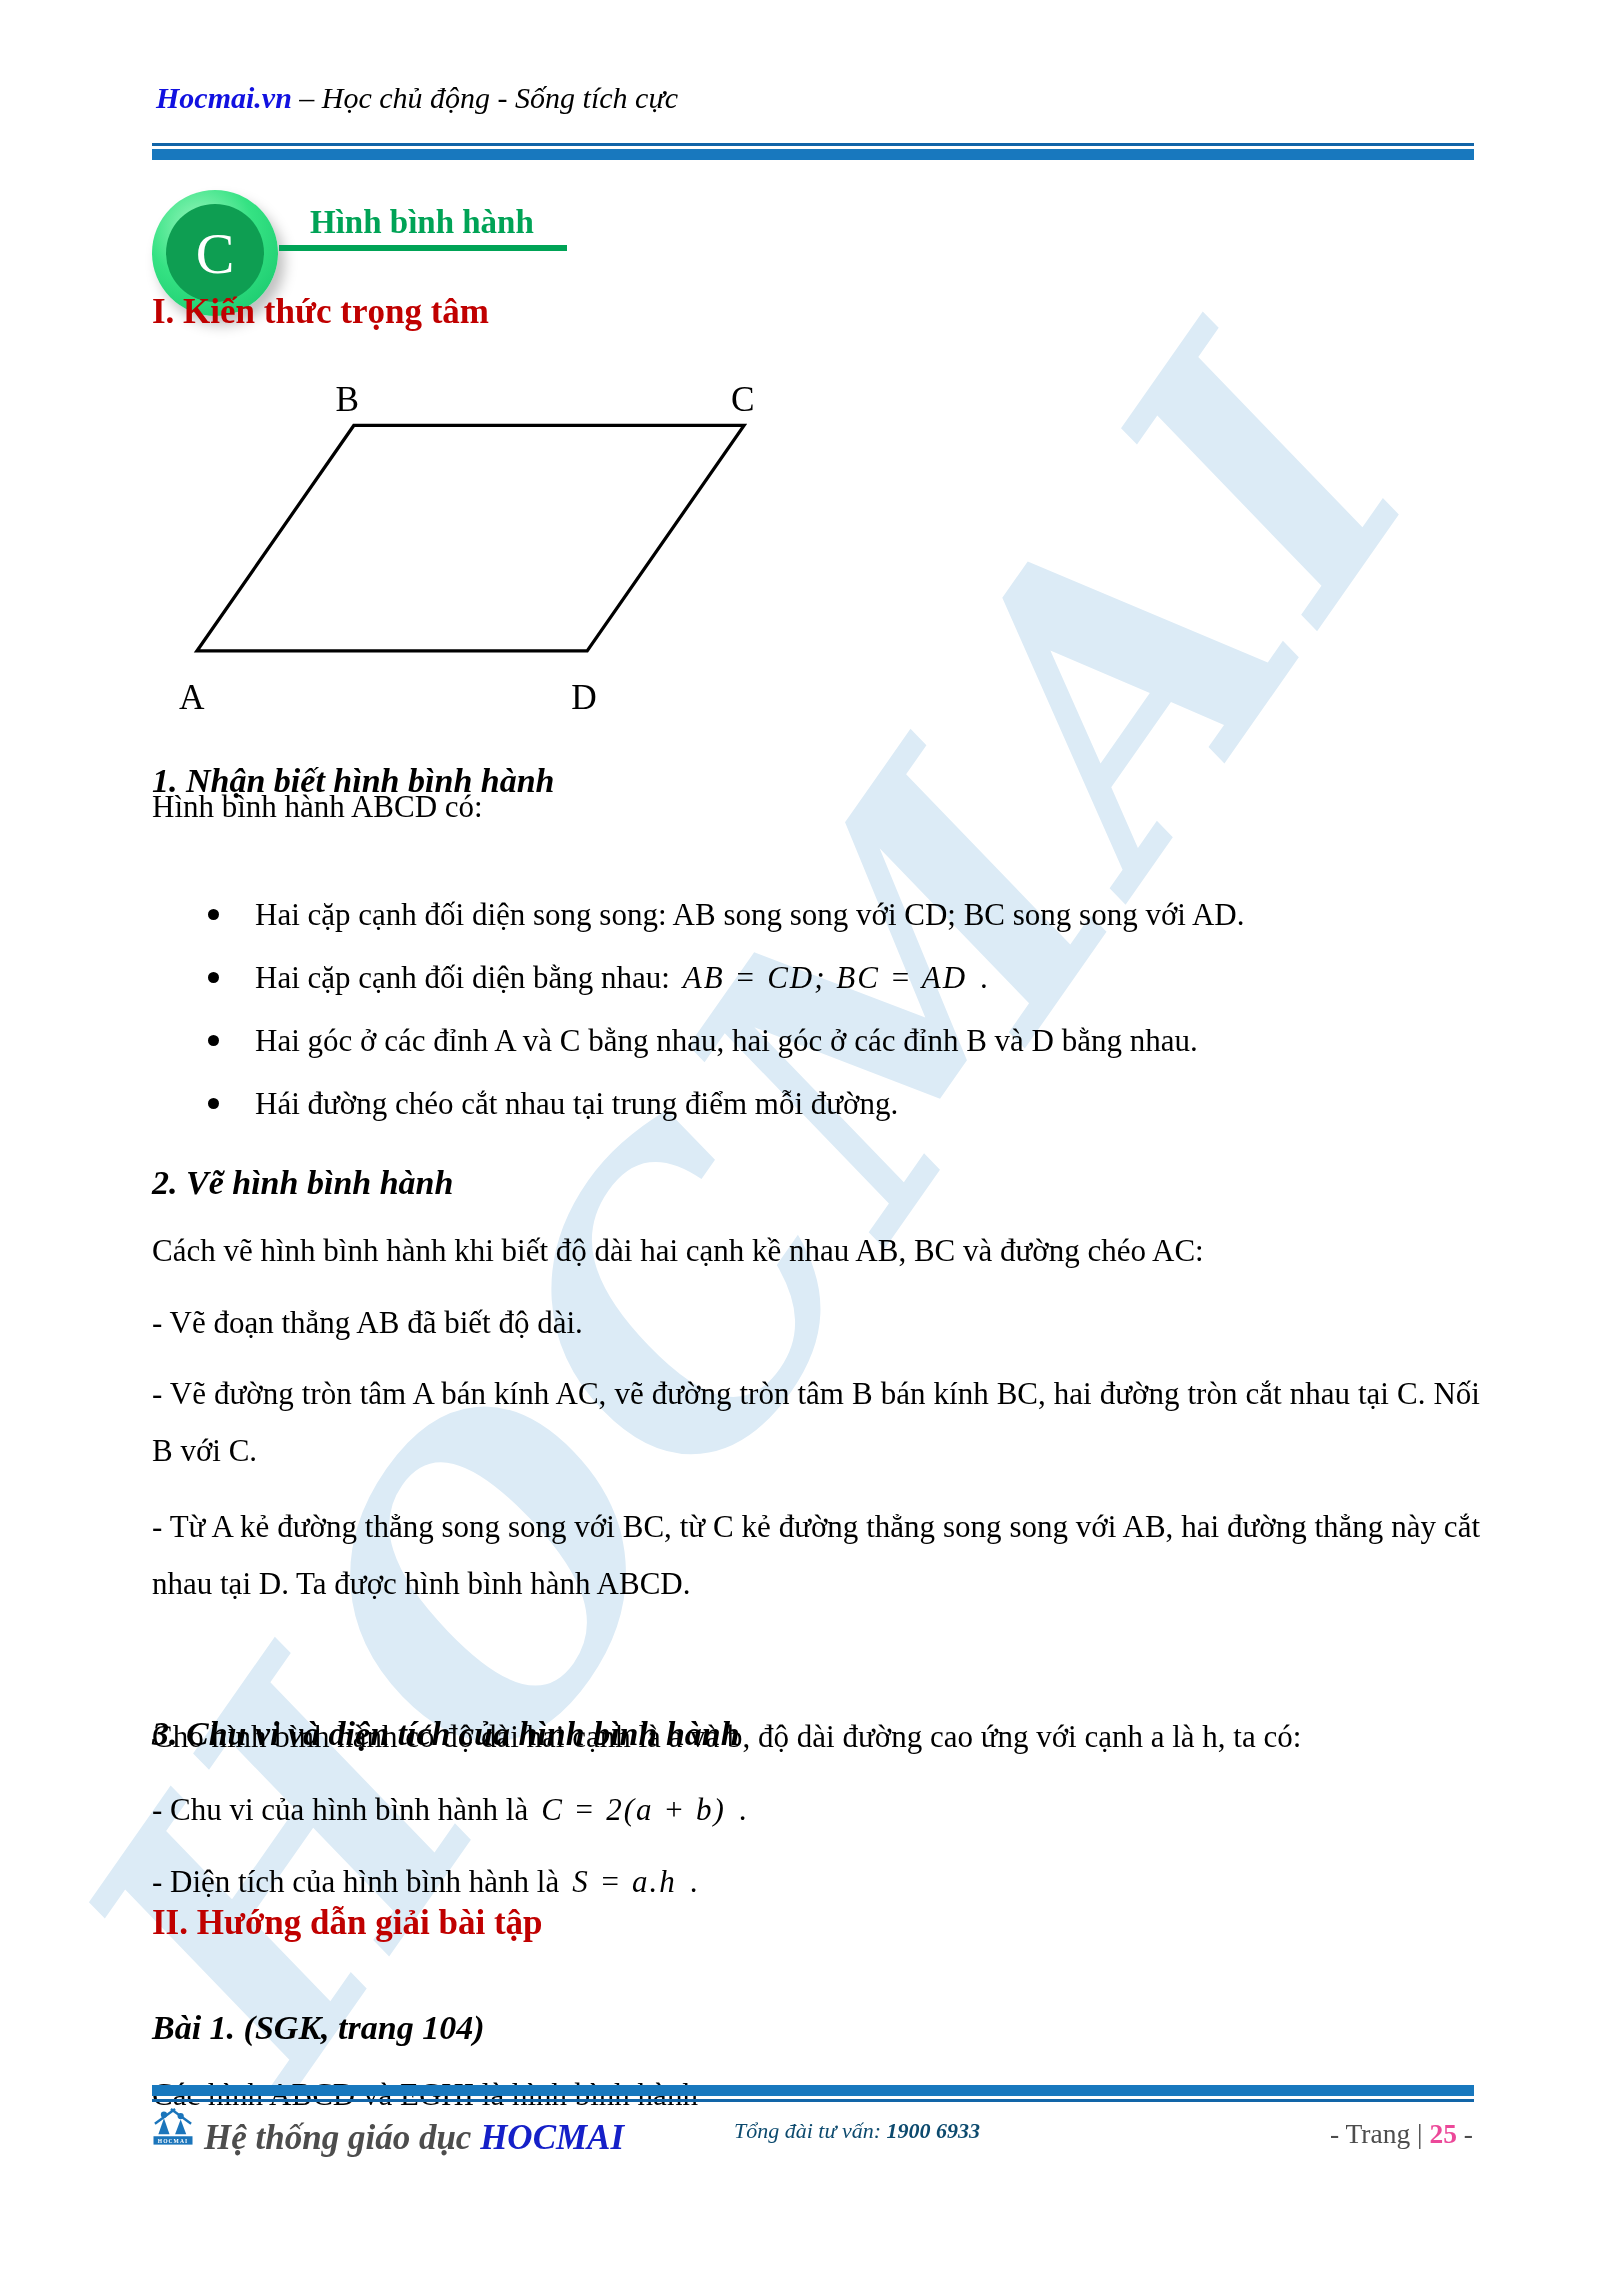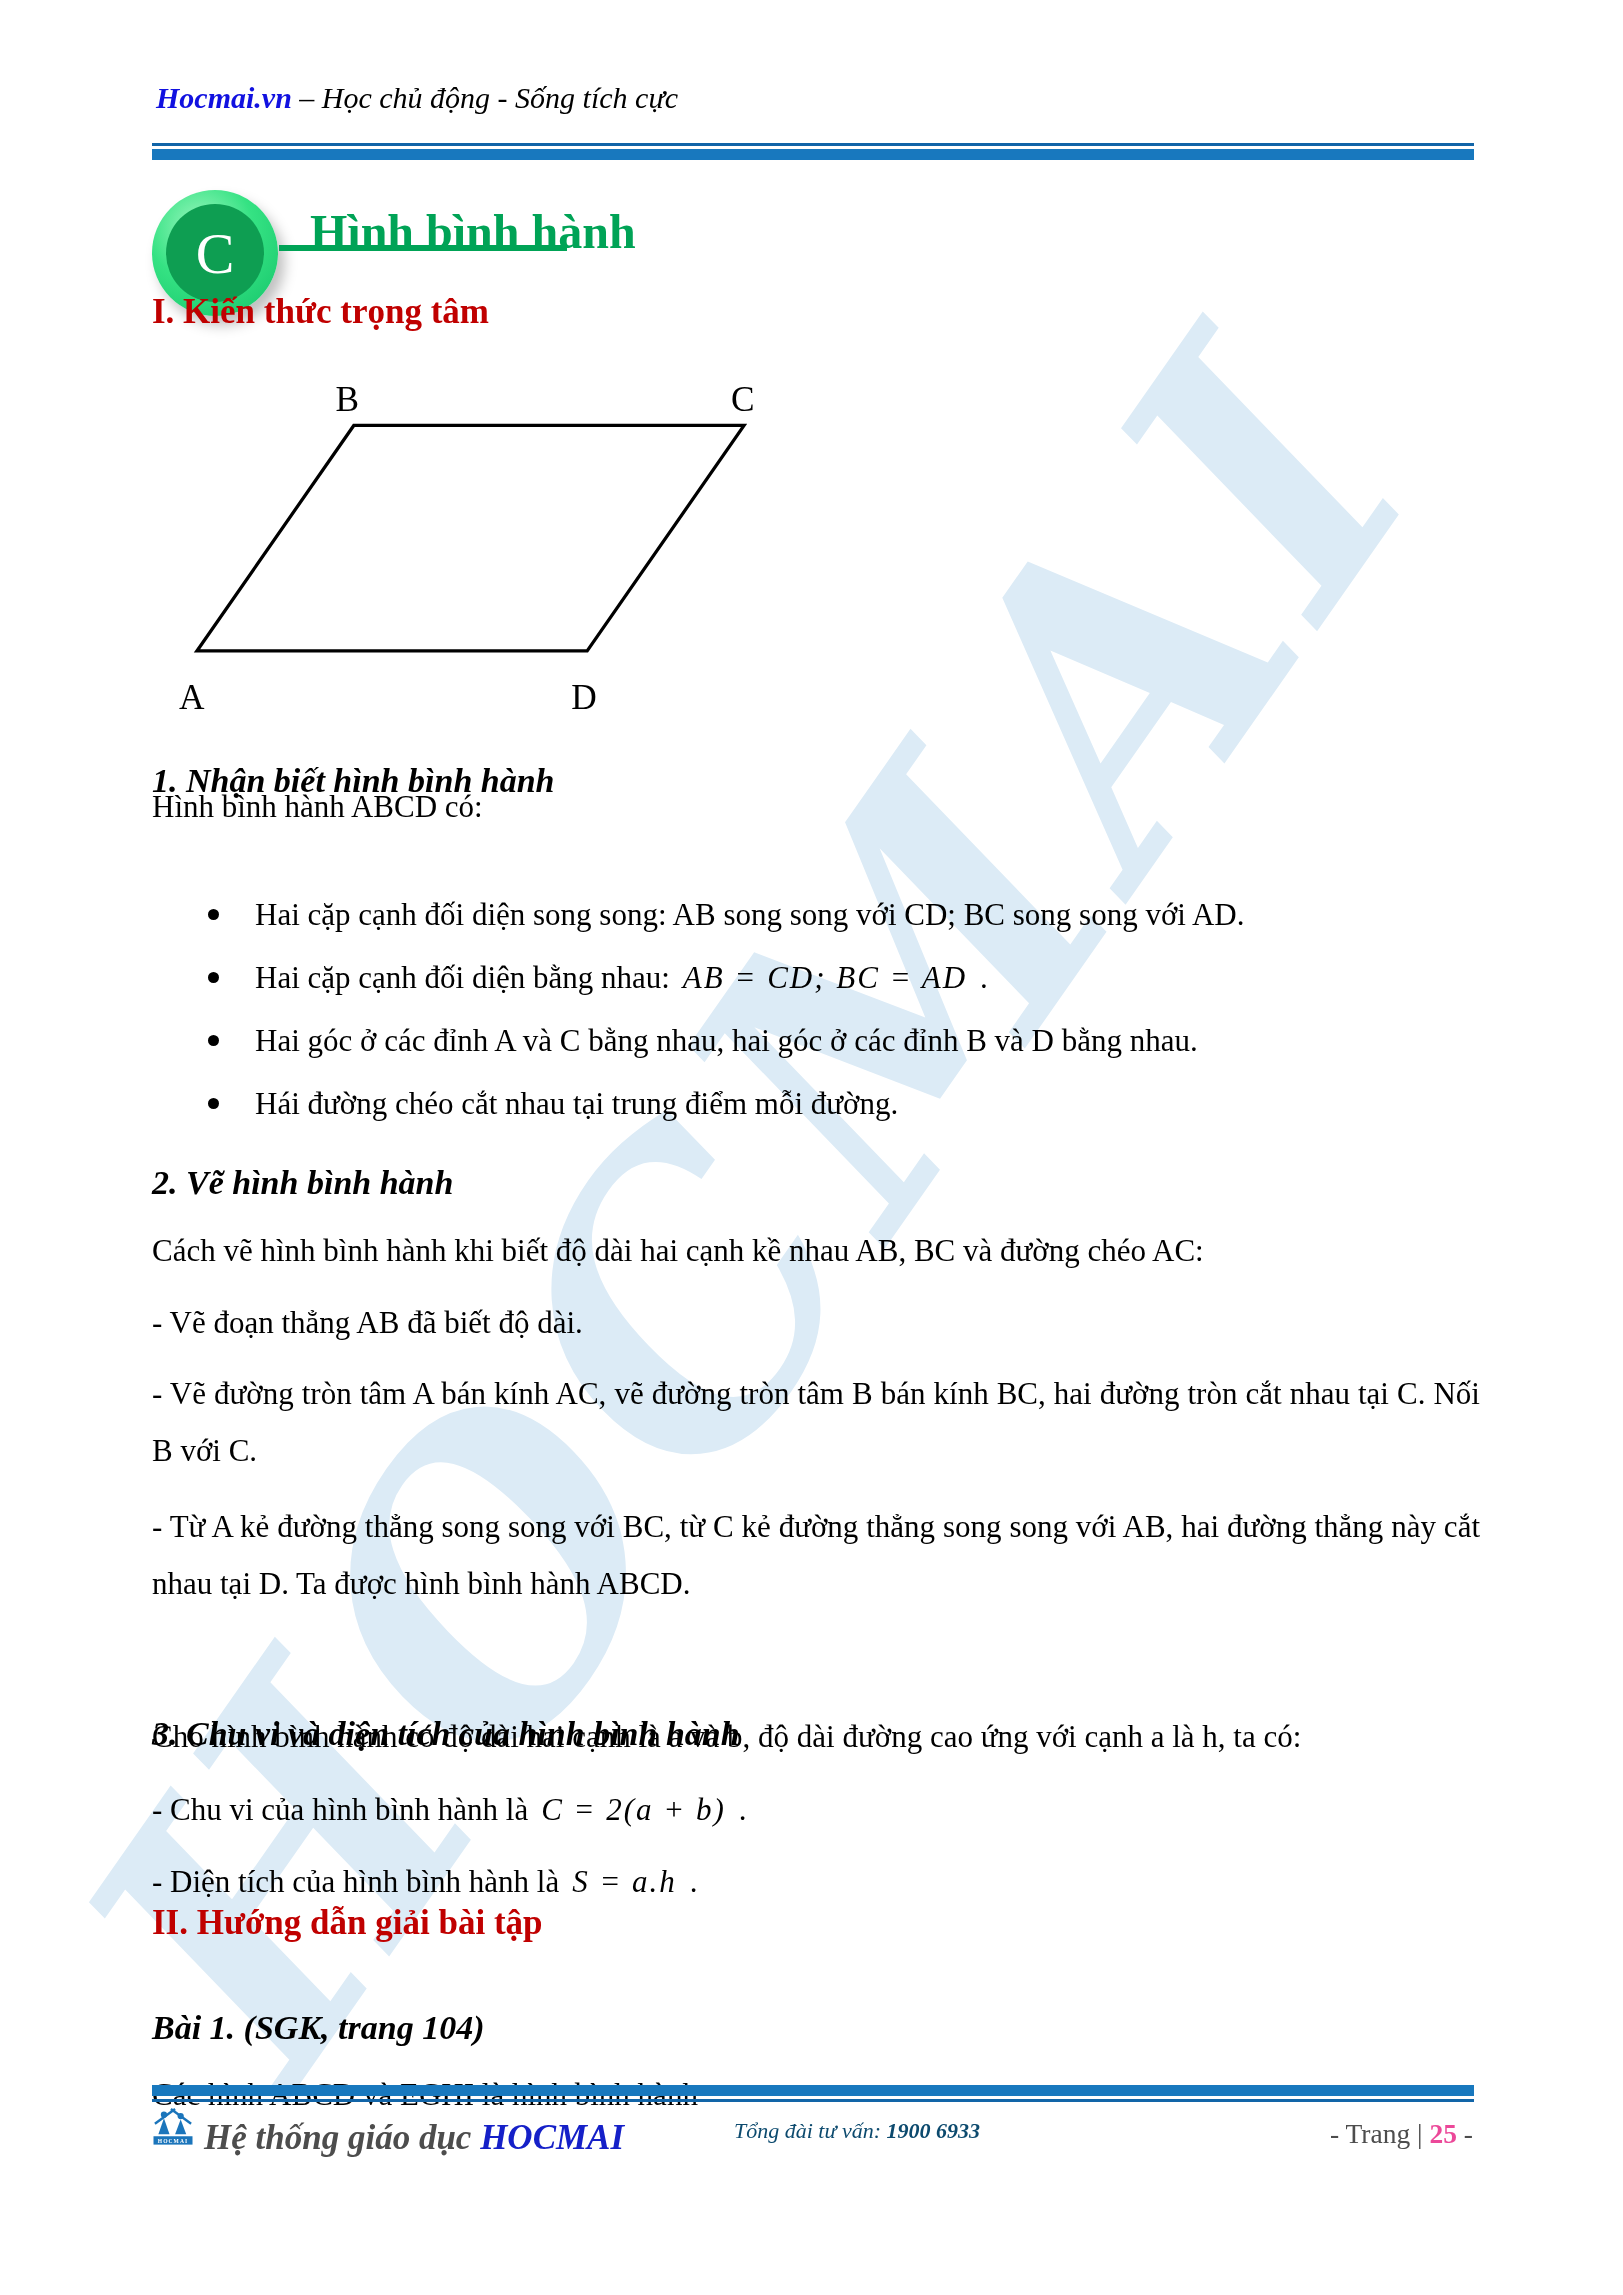--- a/index.html
+++ b/index.html
@@ -30,21 +30,21 @@
   .badge {
     left:152px; top:190px; width:126px; height:126px; border-radius:50%;
     background:radial-gradient(circle at 38% 30%, #9ef7c0 0%, #35e283 45%, #12c268 100%);
     box-shadow:6.5px 9.2px 13px rgba(0,0,0,0.25);
     display:flex; align-items:center; justify-content:center;
   }
   .badge-inner {
     width:98px; height:98px; border-radius:50%; background:#0e9e52;
     color:#fff; font-size:58px; display:flex; align-items:center; justify-content:center;
   }
-  .section-head-title { left:310px; top:204px; font-size:48px; font-weight:bold; color:#00a356; white-space:nowrap; }
+  .section-head-title { left:310px; top:204px; font-size:33px; font-weight:bold; color:#00a356; white-space:nowrap; }
   .section-head-rule  { left:279px; top:245px; width:288px; height:5.9px; background:#00a356; }
 
   .h-red { font-size:35px; font-weight:bold; color:#c00000; white-space:nowrap; }
 
   
   .figure { left:151px; top:364px; width:654px; height:353px; }
 
   
   .para, .sub-title, .bullets { left:152px; width:1328px; font-size:31px; line-height:1.85; }
   .para { white-space:nowrap; }

